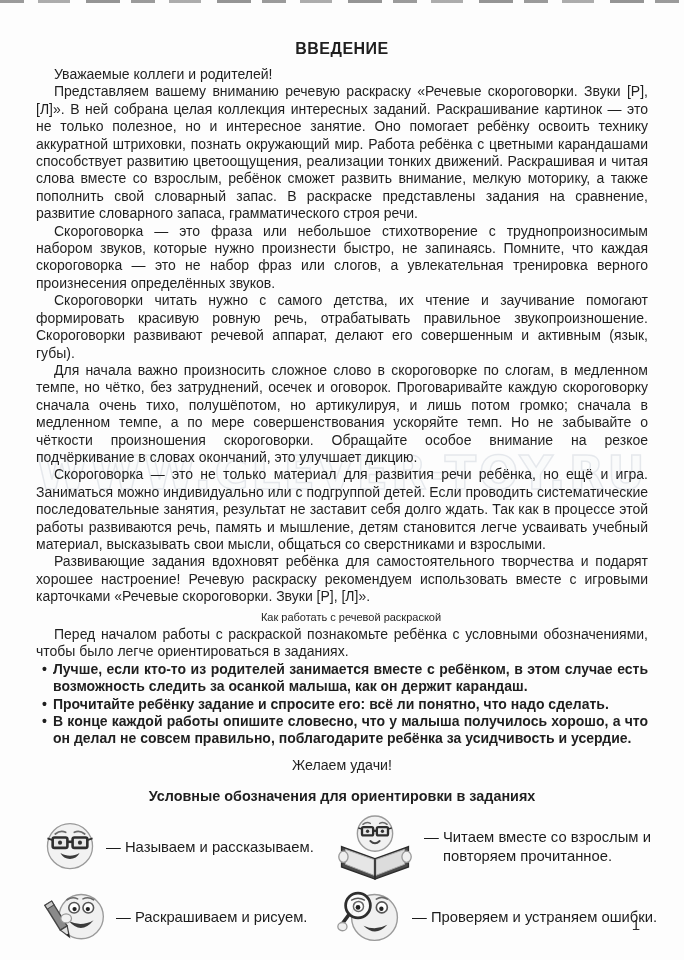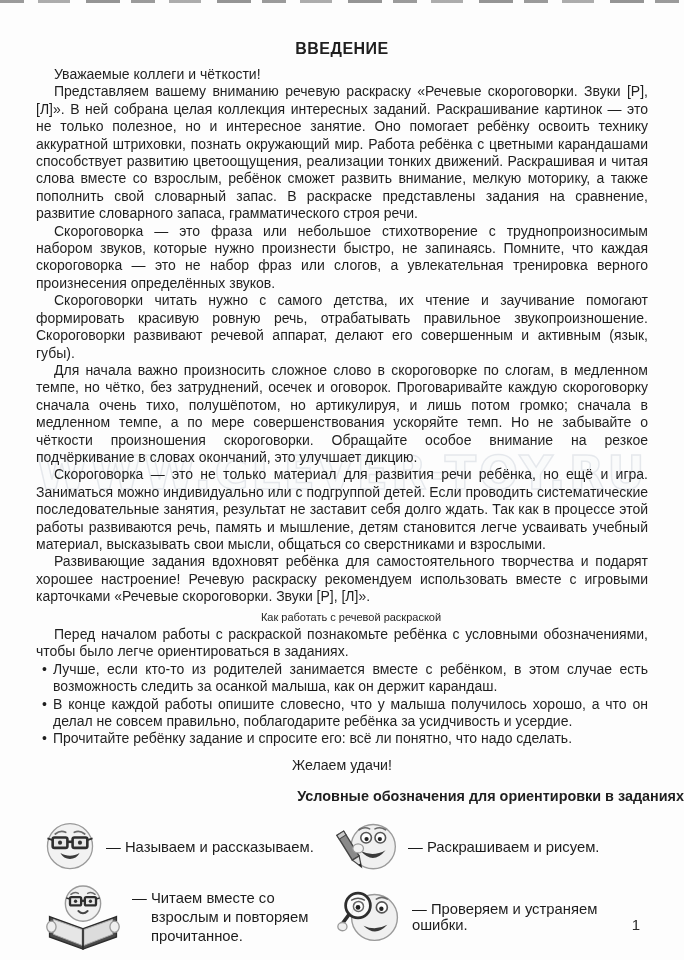--- a/index.html
+++ b/index.html
@@ -40,29 +40,29 @@
     margin: 0; font-size: 14px; line-height: 17.4px;
     text-align: justify; text-indent: 18px;
   }
   .howto-heading {
     margin: 3px 0 0 0; font-size: 11px; font-weight: 400;
     text-indent: 18px; line-height: 17.4px; text-align: center;
   }
   ul.bullets { margin: 0; padding: 0; list-style: none; }
   ul.bullets li {
     position: relative; padding-left: 17px; font-size: 14px;
-    line-height: 17.4px; text-align: justify;
+    line-height: 17.4px; text-align: justify; font-weight: bold;
   }
   ul.bullets li::before {
     content: "\2022"; position: absolute; left: 6px; top: 0;
   }
   .wish { margin: 9px 0 0 0; text-align: center; font-size: 14.2px; }
   .legend-heading {
     position: absolute; left: 0; right: 0; top: 788px;
-    text-align: right; font-size: 14.4px; font-weight: 700; z-index: 1;
+    text-align: center; font-size: 14.4px; font-weight: 700; z-index: 1;
   }
   .legend {
     position: absolute; left: 44px; right: 32px; top: 812px; z-index: 1;
     display: grid; grid-template-columns: 292px 1fr;
     grid-auto-rows: minmax(70px, auto); align-items: center;
   }
   .legend-item { display: flex; align-items: center; gap: 10px; }
   .legend-item .label { font-size: 14.8px; color: #1c1c1c; }
   .legend-item .label.wrap2 {
     width: 218px; padding-left: 19px; text-indent: -19px; line-height: 19px;
@@ -76,35 +76,35 @@
 </head>
 <body>
 
 <div class="page">
   <div class="scan-edge"></div>
   <div class="watermark">WWW.CLEVER-TOY.RU</div>
 
   <div class="content">
     <div class="title">ВВЕДЕНИЕ</div>
 
-    <p class="body">Уважаемые коллеги и чёткости!</p>
+    <p class="body">Уважаемые коллеги и родителей!</p>
     <p class="body">Представляем вашему вниманию речевую раскраску «Речевые скороговорки. Звуки [Р], [Л]». В ней собрана целая коллекция интересных заданий. Раскрашивание картинок — это не только полезное, но и интересное занятие. Оно помогает ребёнку освоить технику аккуратной штриховки, познать окружающий мир. Работа ребёнка с цветными карандашами способствует развитию цветоощущения, реализации тонких движений. Раскрашивая и читая слова вместе со взрослым, ребёнок сможет развить внимание, мелкую моторику, а также пополнить свой словарный запас. В раскраске представлены задания на сравнение, развитие словарного запаса, грамматического строя речи.</p>
     <p class="body">Скороговорка — это фраза или небольшое стихотворение с труднопроизносимым набором звуков, которые нужно произнести быстро, не запинаясь. Помните, что каждая скороговорка — это не набор фраз или слогов, а увлекательная тренировка верного произнесения определённых звуков.</p>
     <p class="body">Скороговорки читать нужно с самого детства, их чтение и заучивание помогают формировать красивую ровную речь, отрабатывать правильное звукопроизношение. Скороговорки развивают речевой аппарат, делают его совершенным и активным (язык, губы).</p>
     <p class="body">Для начала важно произносить сложное слово в скороговорке по слогам, в медленном темпе, но чётко, без затруднений, осечек и оговорок. Проговаривайте каждую скороговорку сначала очень тихо, полушёпотом, но артикулируя, и лишь потом громко; сначала в медленном темпе, а по мере совершенствования ускоряйте темп. Но не забывайте о чёткости произношения скороговорки. Обращайте особое внимание на резкое подчёркивание в словах окончаний, это улучшает дикцию.</p>
     <p class="body">Скороговорка — это не только материал для развития речи ребёнка, но ещё и игра. Заниматься можно индивидуально или с подгруппой детей. Если проводить систематические последовательные занятия, результат не заставит себя долго ждать. Так как в процессе этой работы развиваются речь, память и мышление, детям становится легче усваивать учебный материал, высказывать свои мысли, общаться со сверстниками и взрослыми.</p>
     <p class="body">Развивающие задания вдохновят ребёнка для самостоятельного творчества и подарят хорошее настроение! Речевую раскраску рекомендуем использовать вместе с игровыми карточками «Речевые скороговорки. Звуки [Р], [Л]».</p>
 
     <p class="howto-heading">Как работать с речевой раскраской</p>
     <p class="body">Перед началом работы с раскраской познакомьте ребёнка с условными обозначениями, чтобы было легче ориентироваться в заданиях.</p>
 
     <ul class="bullets">
       <li>Лучше, если кто-то из родителей занимается вместе с ребёнком, в этом случае есть возможность следить за осанкой малыша, как он держит карандаш.</li>
+      <li>Прочитайте ребёнку задание и спросите его: всё ли понятно, что надо сделать.</li>
       <li>В конце каждой работы опишите словесно, что у малыша получилось хорошо, а что он делал не совсем правильно, поблагодарите ребёнка за усидчивость и усердие.</li>
-      <li>Прочитайте ребёнку задание и спросите его: всё ли понятно, что надо сделать.</li>
     </ul>
 
     <p class="wish">Желаем удачи!</p>
   </div>
 
   <div class="legend-heading">Условные обозначения для ориентировки в заданиях</div>
 
   <div class="legend">
 
     <div class="legend-item">
@@ -117,43 +117,20 @@
           <rect x="33" y="19" width="17" height="12" rx="2" fill="#e8e8e8" stroke="#2e2e2e" stroke-width="3"></rect>
           <line x1="27" y1="24" x2="33" y2="24" stroke="#2e2e2e" stroke-width="3"></line>
           <line x1="10" y1="22" x2="4" y2="20" stroke="#2e2e2e" stroke-width="2"></line>
           <line x1="50" y1="22" x2="56" y2="20" stroke="#2e2e2e" stroke-width="2"></line>
           <circle cx="18.5" cy="25" r="2.4" fill="#333"></circle>
           <circle cx="41.5" cy="25" r="2.4" fill="#333"></circle>
           <path d="M19,37 C23,46 37,46 41,37 C34,41 26,41 19,37 Z" fill="#3a3a3a"></path>
         </svg>
       </span>
       <span class="label">— Называем и рассказываем.</span>
-    </div>
-
-    <div class="legend-item">
-      <span class="icon">
-        <svg width="62" height="57" viewBox="0 0 70 64">
-          <circle cx="42" cy="31" r="25" fill="#f0f0f0" stroke="#9a9a9a" stroke-width="1.5"></circle>
-          <path d="M26,12 Q32,8 38,11" fill="none" stroke="#6a6a6a" stroke-width="1.8" stroke-linecap="round"></path>
-          <path d="M44,11 Q50,8 56,12" fill="none" stroke="#6a6a6a" stroke-width="1.8" stroke-linecap="round"></path>
-          <circle cx="34" cy="21" r="6" fill="#fff" stroke="#555" stroke-width="1.8"></circle>
-          <circle cx="50" cy="21" r="6" fill="#fff" stroke="#555" stroke-width="1.8"></circle>
-          <circle cx="34.5" cy="22.5" r="2.4" fill="#222"></circle>
-          <circle cx="49.5" cy="22.5" r="2.4" fill="#222"></circle>
-          <path d="M28,36 Q42,52 56,35 Q42,43 28,36 Z" fill="#3a3a3a"></path>
-          <g transform="rotate(-32 18 36)">
-            <rect x="13" y="12" width="9" height="33" fill="#8a8a8a" stroke="#454545" stroke-width="1.6"></rect>
-            <rect x="13" y="12" width="9" height="5" fill="#c9c9c9" stroke="#454545" stroke-width="1.2"></rect>
-            <polygon points="13,45 22,45 17.5,57" fill="#e3e3e3" stroke="#454545" stroke-width="1.4"></polygon>
-            <polygon points="16,53 19,53 17.5,57" fill="#222"></polygon>
-          </g>
-          <ellipse cx="25" cy="33" rx="6" ry="5.2" fill="#f2f2f2" stroke="#999" stroke-width="1.4"></ellipse>
-        </svg>
-      </span>
-      <span class="label">— Раскрашиваем и рисуем.</span>
     </div>
 
     <div class="legend-item">
       <span class="icon">
         <svg width="78" height="69" viewBox="0 0 84 74">
           <circle cx="42" cy="22" r="19" fill="#f1f1f1" stroke="#9a9a9a" stroke-width="1.5"></circle>
           <path d="M29,12 Q33,9 37,11" fill="none" stroke="#6a6a6a" stroke-width="1.6" stroke-linecap="round"></path>
           <path d="M47,11 Q51,9 55,12" fill="none" stroke="#6a6a6a" stroke-width="1.6" stroke-linecap="round"></path>
           <rect x="28" y="15" width="12" height="9" rx="1.5" fill="#e9e9e9" stroke="#2e2e2e" stroke-width="2.5"></rect>
           <rect x="44" y="15" width="12" height="9" rx="1.5" fill="#e9e9e9" stroke="#2e2e2e" stroke-width="2.5"></rect>
@@ -170,20 +147,43 @@
           <line x1="42" y1="50" x2="42" y2="70" stroke="#2c2c2c" stroke-width="1.6"></line>
           <ellipse cx="8" cy="47" rx="5" ry="6" fill="#efefef" stroke="#999" stroke-width="1.4"></ellipse>
           <ellipse cx="76" cy="47" rx="5" ry="6" fill="#efefef" stroke="#999" stroke-width="1.4"></ellipse>
         </svg>
       </span>
       <span class="label wrap2">— Читаем вместе со взрослым и повторяем прочитанное.</span>
     </div>
 
     <div class="legend-item">
       <span class="icon">
+        <svg width="62" height="57" viewBox="0 0 70 64">
+          <circle cx="42" cy="31" r="25" fill="#f0f0f0" stroke="#9a9a9a" stroke-width="1.5"></circle>
+          <path d="M26,12 Q32,8 38,11" fill="none" stroke="#6a6a6a" stroke-width="1.8" stroke-linecap="round"></path>
+          <path d="M44,11 Q50,8 56,12" fill="none" stroke="#6a6a6a" stroke-width="1.8" stroke-linecap="round"></path>
+          <circle cx="34" cy="21" r="6" fill="#fff" stroke="#555" stroke-width="1.8"></circle>
+          <circle cx="50" cy="21" r="6" fill="#fff" stroke="#555" stroke-width="1.8"></circle>
+          <circle cx="34.5" cy="22.5" r="2.4" fill="#222"></circle>
+          <circle cx="49.5" cy="22.5" r="2.4" fill="#222"></circle>
+          <path d="M28,36 Q42,52 56,35 Q42,43 28,36 Z" fill="#3a3a3a"></path>
+          <g transform="rotate(-32 18 36)">
+            <rect x="13" y="12" width="9" height="33" fill="#8a8a8a" stroke="#454545" stroke-width="1.6"></rect>
+            <rect x="13" y="12" width="9" height="5" fill="#c9c9c9" stroke="#454545" stroke-width="1.2"></rect>
+            <polygon points="13,45 22,45 17.5,57" fill="#e3e3e3" stroke="#454545" stroke-width="1.4"></polygon>
+            <polygon points="16,53 19,53 17.5,57" fill="#222"></polygon>
+          </g>
+          <ellipse cx="25" cy="33" rx="6" ry="5.2" fill="#f2f2f2" stroke="#999" stroke-width="1.4"></ellipse>
+        </svg>
+      </span>
+      <span class="label">— Раскрашиваем и рисуем.</span>
+    </div>
+
+    <div class="legend-item">
+      <span class="icon">
         <svg width="66" height="60" viewBox="0 0 72 65">
           <circle cx="42" cy="33" r="25" fill="#f0f0f0" stroke="#9a9a9a" stroke-width="1.5"></circle>
           <path d="M44,13 Q50,9 56,13" fill="none" stroke="#6a6a6a" stroke-width="1.8" stroke-linecap="round"></path>
           <circle cx="50" cy="22" r="6" fill="#fff" stroke="#555" stroke-width="1.8"></circle>
           <circle cx="49.5" cy="23.5" r="2.4" fill="#222"></circle>
           <path d="M30,42 Q43,55 56,41 Q43,48 30,42 Z" fill="#3a3a3a"></path>
           <line x1="14" y1="30" x2="6" y2="41" stroke="#2e2e2e" stroke-width="4" stroke-linecap="round"></line>
           <ellipse cx="7" cy="43" rx="5" ry="4.5" fill="#f0f0f0" stroke="#999" stroke-width="1.4"></ellipse>
           <circle cx="24" cy="20" r="13.5" fill="#fbfbfb" fill-opacity="0.85" stroke="#2e2e2e" stroke-width="3"></circle>
           <path d="M17,14 Q24,10 31,14" fill="none" stroke="#555" stroke-width="1.6" stroke-linecap="round"></path>

